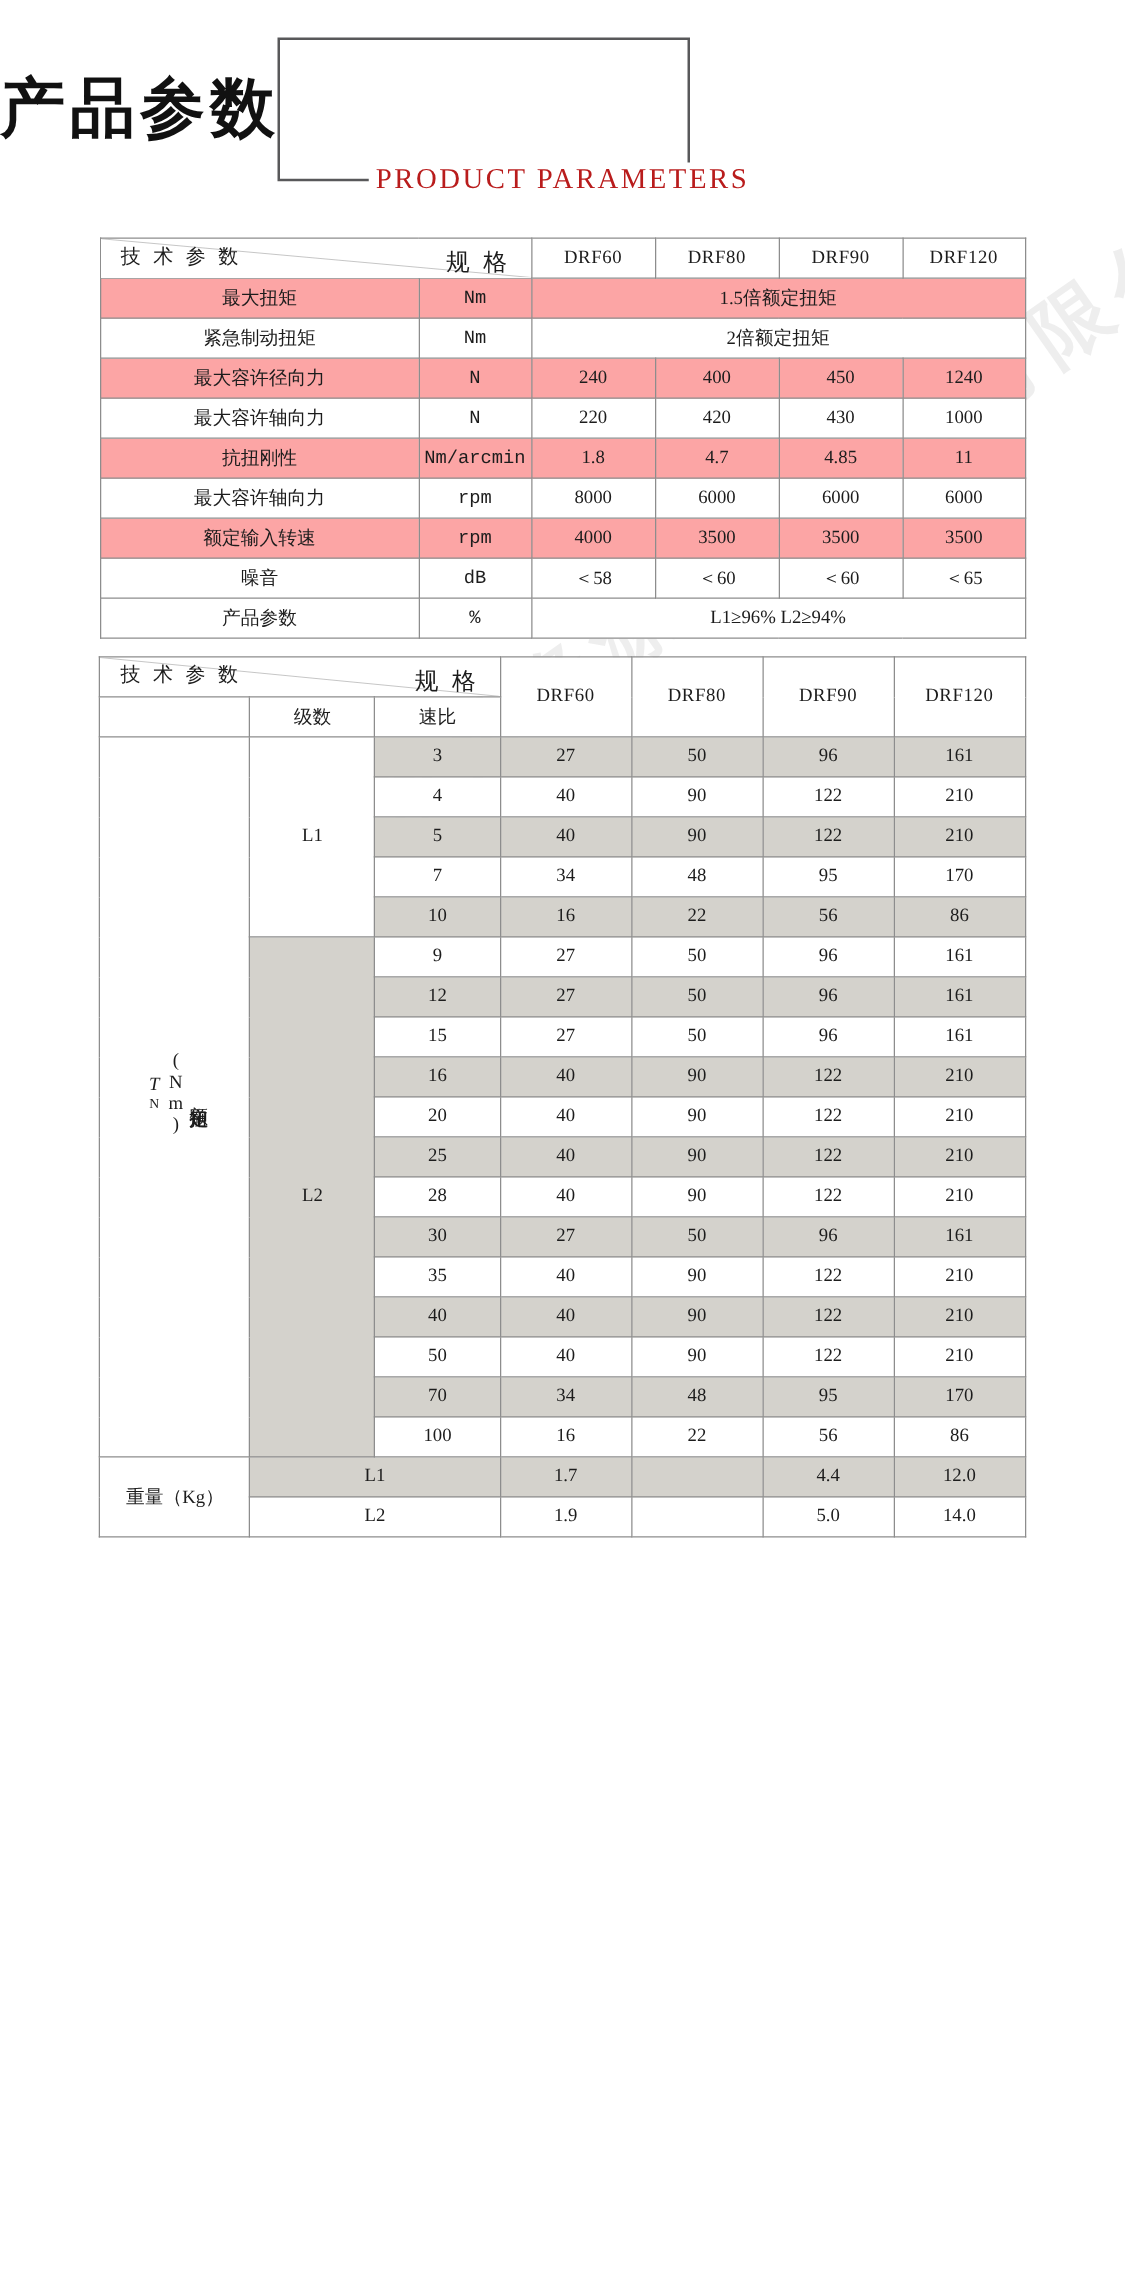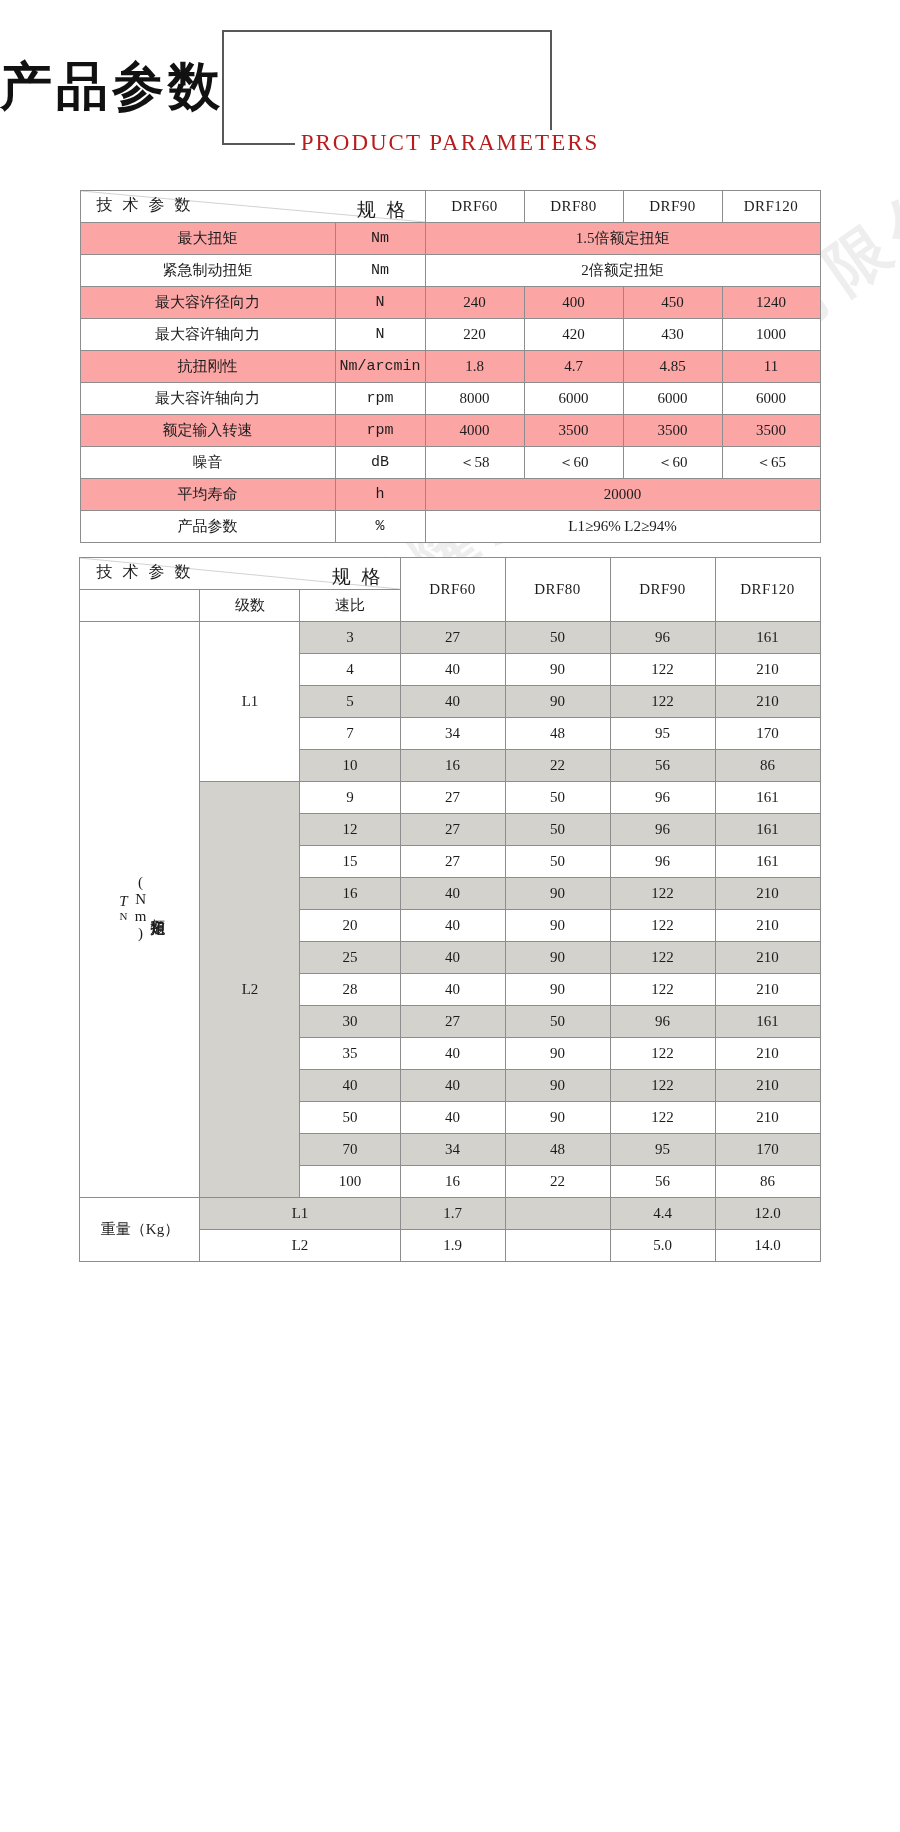--- a/index.html
+++ b/index.html
@@ -233,25 +233,20 @@
         <td class="val">3500</td>
       </tr>
       <tr class="row-white">
         <td class="param-name">噪音</td>
         <td class="unit">dB</td>
         <td class="val">＜58</td>
         <td class="val">＜60</td>
         <td class="val">＜60</td>
         <td class="val">＜65</td>
       </tr>
-      <tr class="row-gray">
-        <td class="param-name">平均寿命</td>
-        <td class="unit">h</td>
-        <td colspan="4" class="val">20000</td>
-      </tr>
       <tr class="row-white">
         <td class="param-name">产品参数</td>
         <td class="unit">%</td>
         <td colspan="4" class="val">L1≥96%     L2≥94%</td>
       </tr>
     </tbody>
   </table>
 
 <div class="spacer"></div>
 

